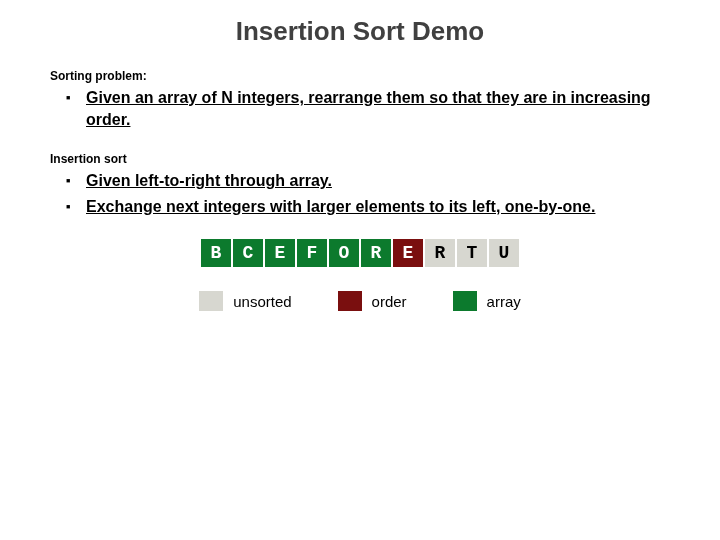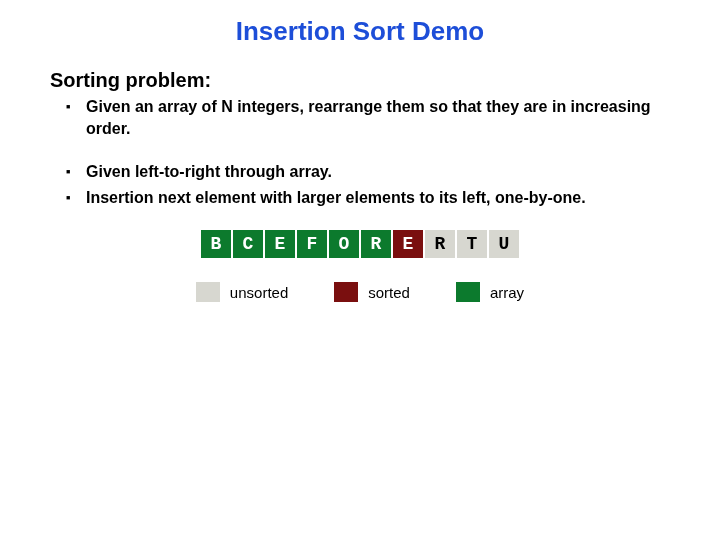--- a/index.html
+++ b/index.html
@@ -12,32 +12,33 @@
     color: #000;
   }
   .slide {
     padding: 10px 50px 0 50px;
     box-sizing: border-box;
   }
   .title {
     text-align: center;
     font-size: 26px;
     font-weight: bold;
-    color: #1d4ed8;
+    color: #404040;
     margin: 6px 0 22px 0;
   }
   .section-heading {
-    font-size: 20px;
+    font-size: 12px;
     font-weight: bold;
     margin: 8px 0 4px 0;
   }
   ul.bullets {
     margin: 0 0 22px 0;
     padding-left: 36px;
     list-style: none;
+    text-decoration: underline;
   }
   ul.bullets li {
     position: relative;
     font-size: 16px;
     font-weight: bold;
     line-height: 1.35;
     margin: 4px 0;
   }
   ul.bullets li::before {
     content: "■";
@@ -94,23 +95,24 @@
   <div class="title">Insertion Sort Demo</div>
 
   <div>
     <div class="section-heading">Sorting problem:</div>
     <ul class="bullets">
       <li>Given an array of N integers, rearrange them so that they are in increasing order.</li>
     </ul>
   </div>
 
   <div>
+    <div class="section-heading">Insertion sort</div>
     <ul class="bullets">
       <li>Given left-to-right through array.</li>
-      <li>Insertion next element with larger elements to its left, one-by-one.</li>
+      <li>Exchange next integers with larger elements to its left, one-by-one.</li>
     </ul>
   </div>
 
   <div class="viz">
     <div class="cells-row">
       <div class="cell sorted">B</div>
       <div class="cell sorted">C</div>
       <div class="cell sorted">E</div>
       <div class="cell sorted">F</div>
       <div class="cell sorted">O</div>
@@ -119,20 +121,20 @@
       <div class="cell unsorted">R</div>
       <div class="cell unsorted">T</div>
       <div class="cell unsorted">U</div>
     </div>
 
     <div class="legend">
       <span class="swatch unsorted"></span>
       <span>unsorted</span>
       <span class="legend-gap"></span>
       <span class="swatch active"></span>
-      <span>sorted</span>
+      <span>order</span>
       <span class="legend-gap"></span>
       <span class="swatch sorted"></span>
       <span>array</span>
     </div>
   </div>
 
 </div>
 
 </body></html>

